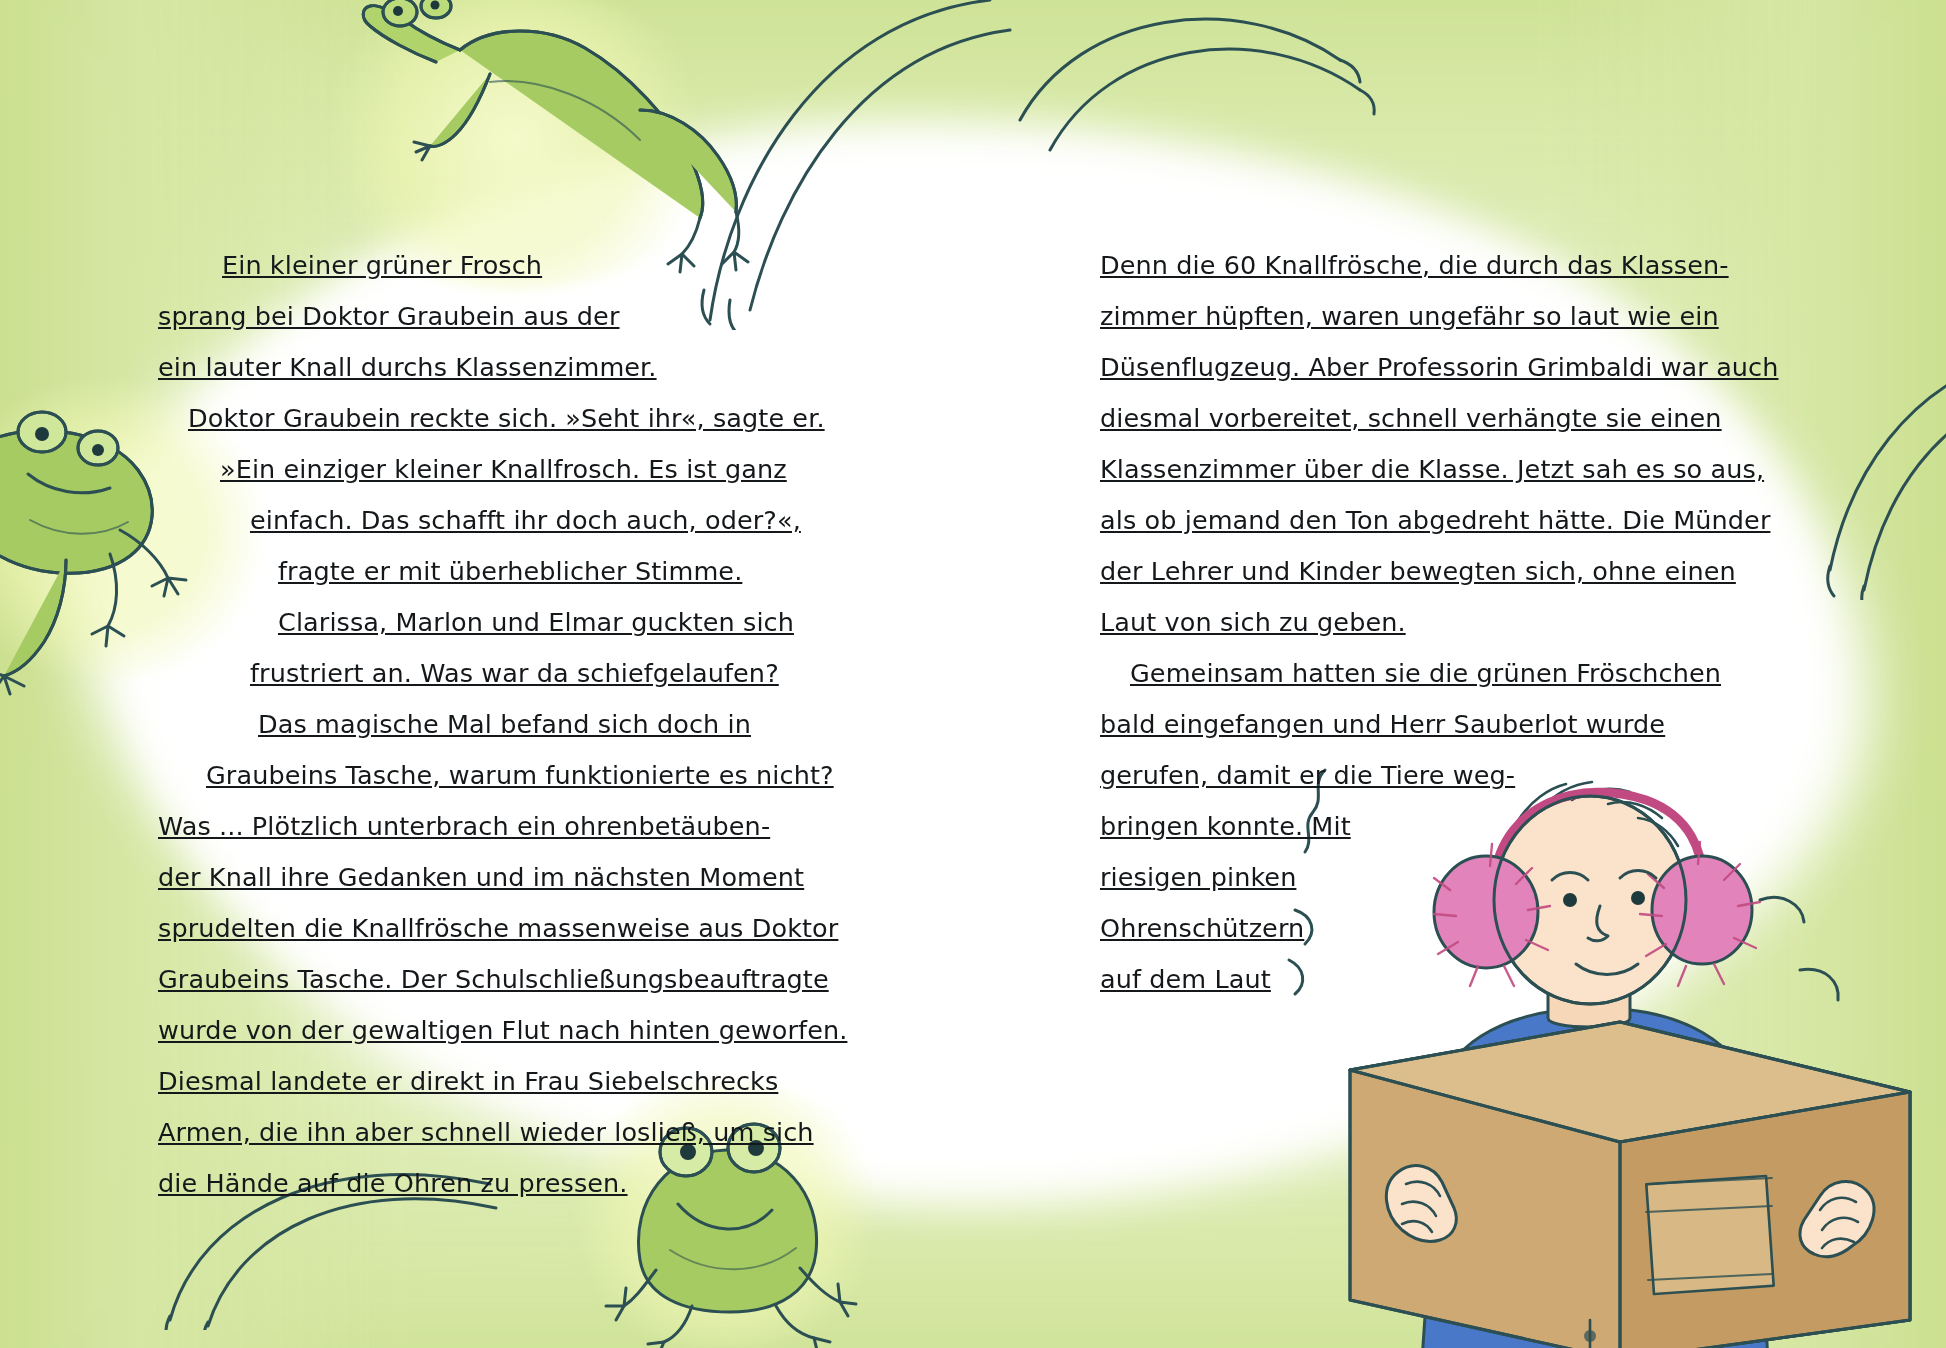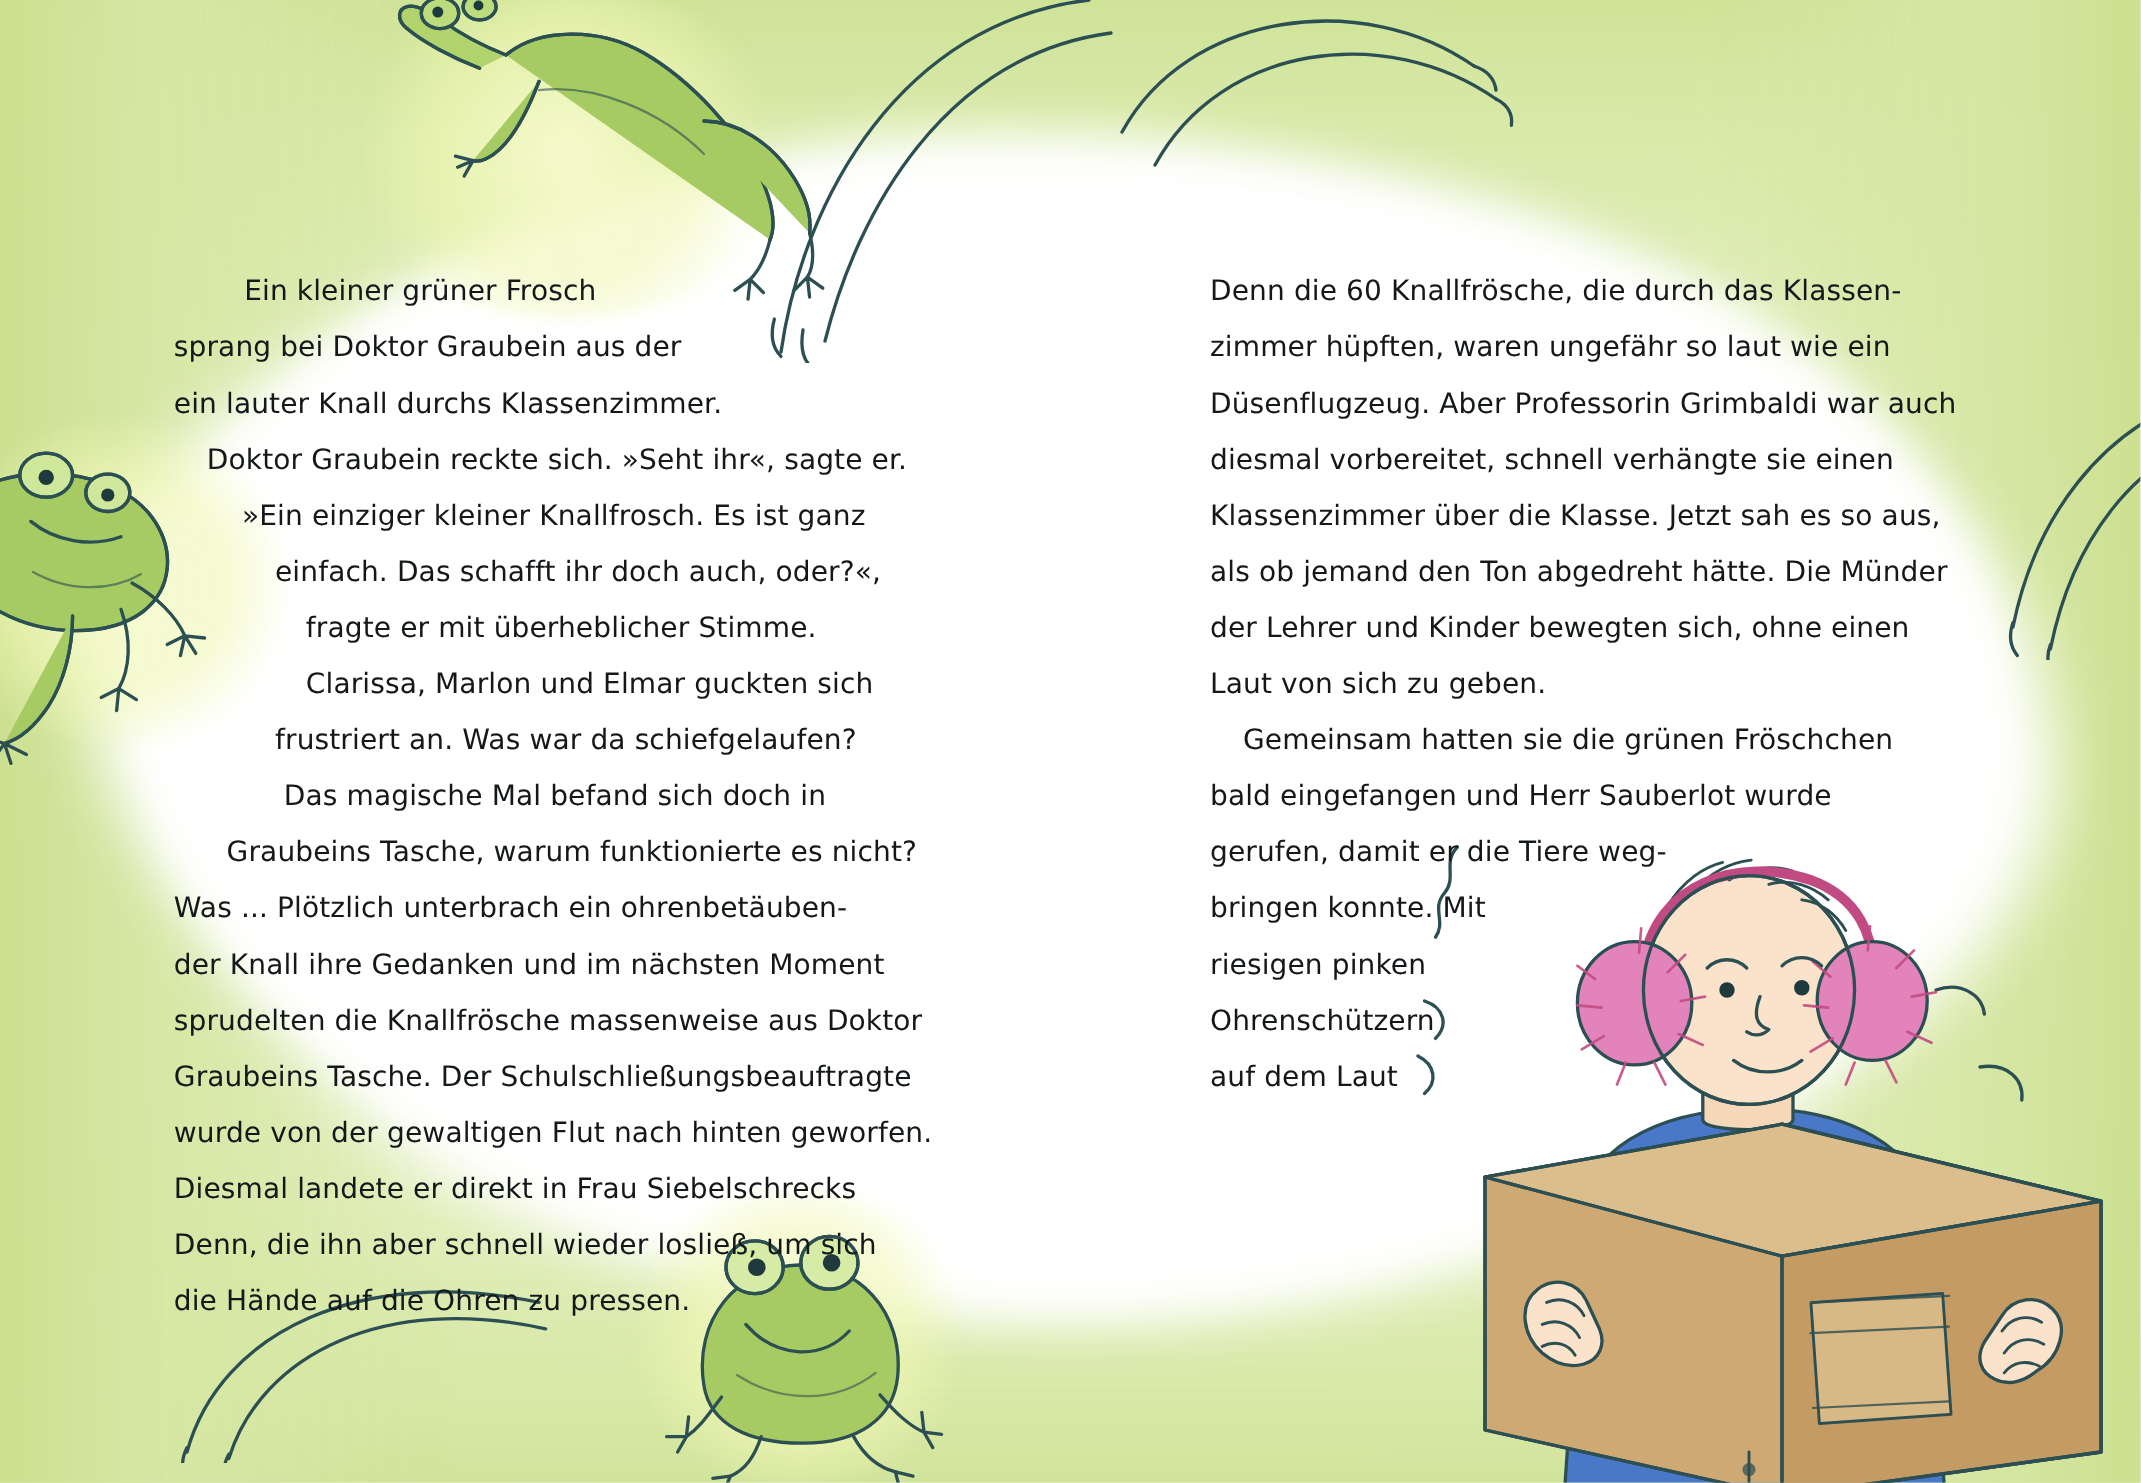--- a/index.html
+++ b/index.html
@@ -85,21 +85,21 @@
     position: absolute;
     inset: 0;
   }
   .col {
     position: absolute;
     font-size: 25.5px;
     line-height: 51px;
     color: #15181a;
     letter-spacing: .1px;
   }
-  .col p { margin: 0; }
+  .col p { margin: 0; text-decoration: underline; }
   .col-left { left: 158px; top: 240px; width: 700px; }
   .col-right { left: 1100px; top: 240px; width: 690px; }
 
   
   .ind0 { text-indent: 0; }
   .ind1 { padding-left: 30px; }
   .ind2 { padding-left: 62px; }
   .ind3 { padding-left: 92px; }
   .ind4 { padding-left: 120px; }
   .ind5 { padding-left: 100px; }
@@ -369,21 +369,21 @@
       <p class="ind4">Clarissa, Marlon und Elmar guckten sich</p>
       <p class="ind3">frustriert an. Was war da schiefgelaufen?</p>
       <p class="ind5">Das magische Mal befand sich doch in</p>
       <p class="ind7">Graubeins Tasche, warum funktionierte es nicht?</p>
       <p class="ind0">Was ... Plötzlich unterbrach ein ohrenbetäuben-</p>
       <p class="ind0">der Knall ihre Gedanken und im nächsten Moment</p>
       <p class="ind0">sprudelten die Knallfrösche massenweise aus Doktor</p>
       <p class="ind0">Graubeins Tasche. Der Schulschließungsbeauftragte</p>
       <p class="ind0">wurde von der gewaltigen Flut nach hinten geworfen.</p>
       <p class="ind0">Diesmal landete er direkt in Frau Siebelschrecks</p>
-      <p class="ind0">Denn, die ihn aber schnell wieder losließ, um sich</p>
+      <p class="ind0">Armen, die ihn aber schnell wieder losließ, um sich</p>
       <p class="ind0">die Hände auf die Ohren zu pressen.</p>
     </div>
 
     <div class="col col-right">
       <p>Denn die 60 Knallfrösche, die durch das Klassen-</p>
       <p>zimmer hüpften, waren ungefähr so laut wie ein</p>
       <p>Düsenflugzeug. Aber Professorin Grimbaldi war auch</p>
       <p>diesmal vorbereitet, schnell verhängte sie einen</p>
       <p>Klassenzimmer über die Klasse. Jetzt sah es so aus,</p>
       <p>als ob jemand den Ton abgedreht hätte. Die Münder</p>

